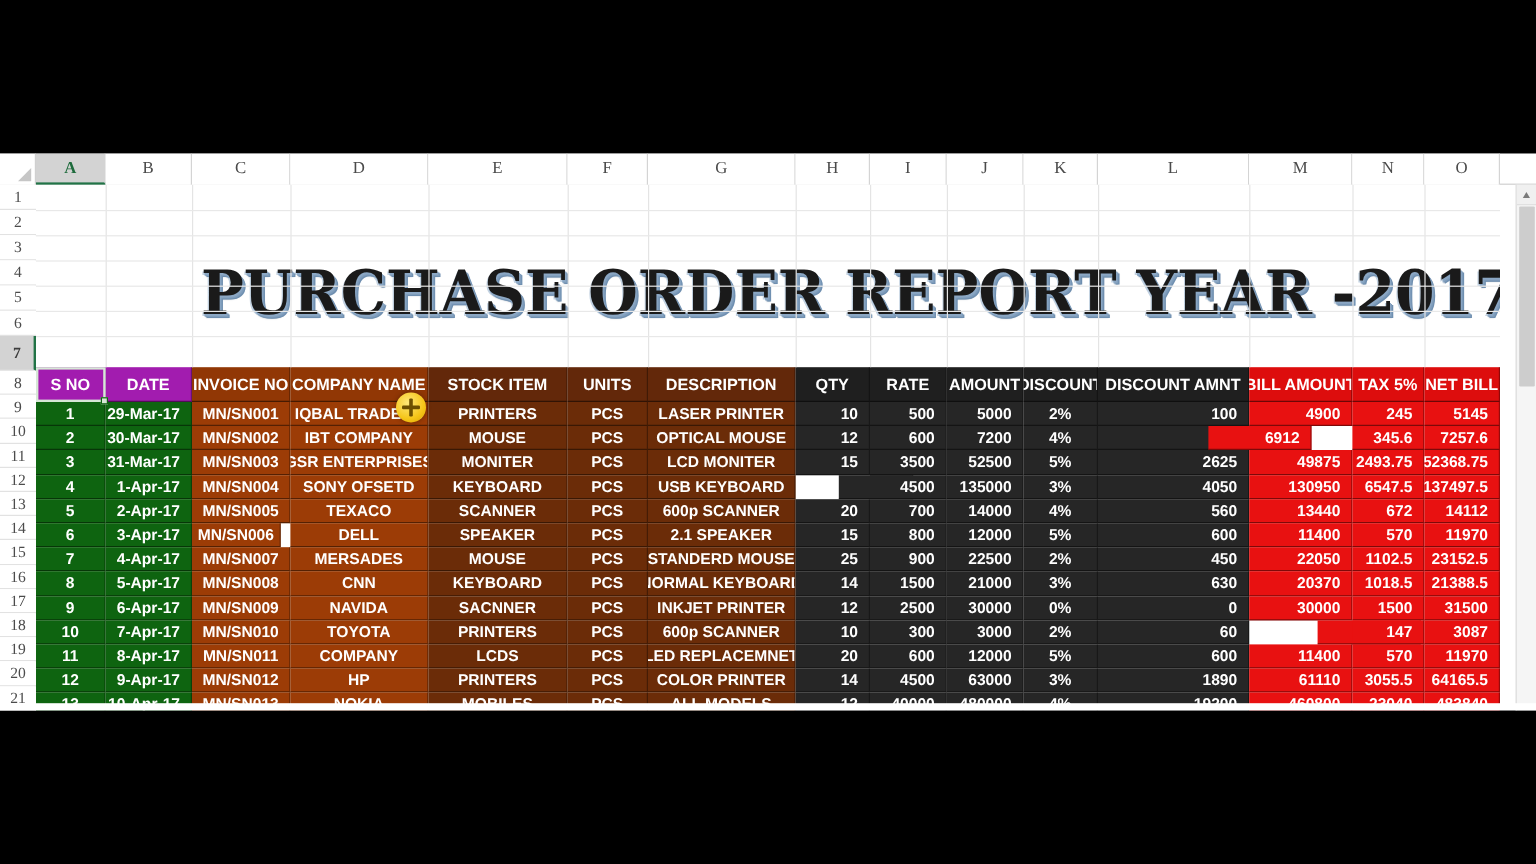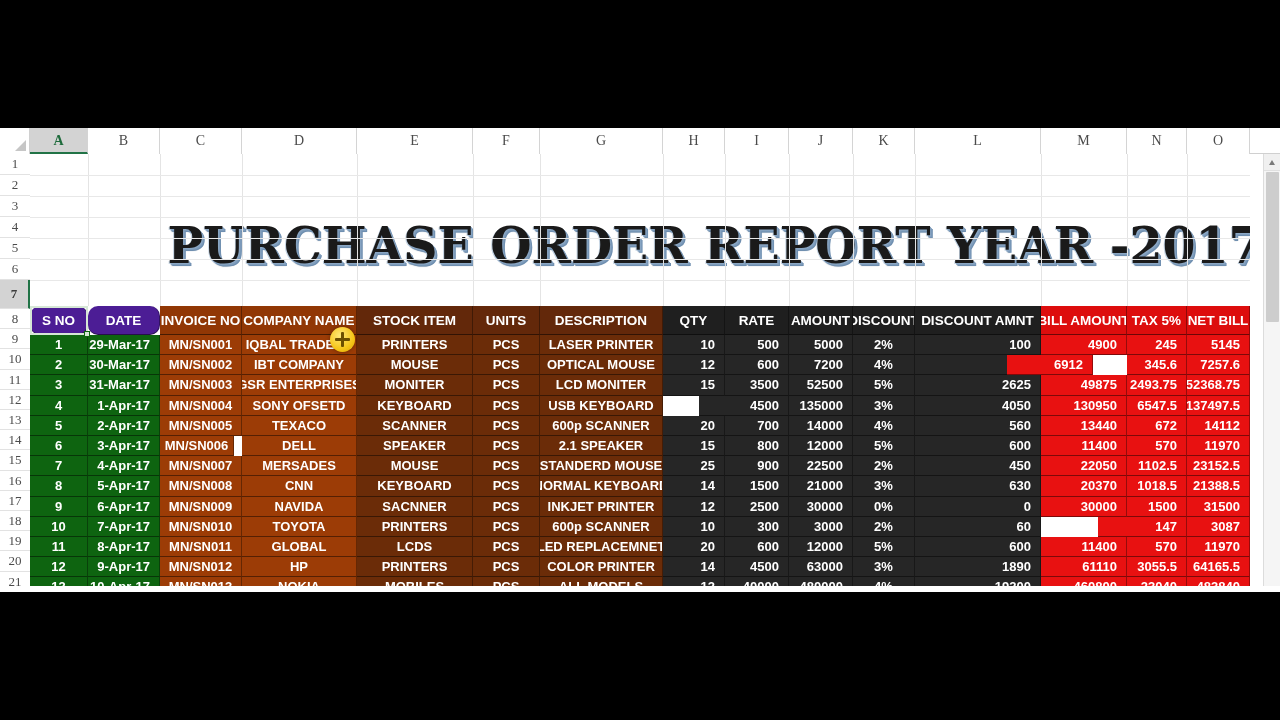--- a/index.html
+++ b/index.html
@@ -139,21 +139,21 @@
   }
   .hdr-row .cell {
     justify-content: center;
     font-size: 13.5px;
     border-bottom: 1px solid rgba(0,0,0,0.5);
   }
   .c-center { justify-content: center; }
   .c-right  { justify-content: flex-end; padding-right: 9px; }
   
   .p-green { background: #0e6410; }
-  .p-green-h { background: #4c1d95; border-radius: 10px; }
+  .p-green-h { background: #a21caf; }
   .p-brown { background: #9c3c06; }
   .p-brown-h { background: #913705; }
   .p-darkbrown { background: #6b2c08; }
   .p-darkbrown-h { background: #63280a; }
   .p-dark  { background: #262626; }
   .p-dark-h { background: #1f1f1f; }
   .p-red   { background: #e81111; }
   .p-red-h { background: #dd0d0d; }
   
   #selbox {
@@ -465,21 +465,21 @@
             <div class="cell p-dark c-center" style="left: 823px; width: 62px;">2%</div>
             <div class="cell p-dark c-right" style="left: 885px; width: 126px;">60</div>
             <div class="cell p-red c-right" style="left: 1068px; width: 86px; font-style: italic;">2940</div>
             <div class="cell p-red c-right" style="left: 1097px; width: 60px;">147</div>
             <div class="cell p-red c-right" style="left: 1157px; width: 63px;">3087</div>
           </div>
           <div class="trow" style="height: 20.2px;">
             <div class="cell p-green c-center" style="left: 0px; width: 58px;">11</div>
             <div class="cell p-green c-right" style="left: 58px; width: 72px;">8-Apr-17</div>
             <div class="cell p-brown c-center" style="left: 130px; width: 82px;">MN/SN011</div>
-            <div class="cell p-brown c-center" style="left: 212px; width: 115px;">GLOBAL</div>
+            <div class="cell p-brown c-center" style="left: 212px; width: 115px;">COMPANY</div>
             <div class="cell p-darkbrown c-center" style="left: 327px; width: 116px;">LCDS</div>
             <div class="cell p-darkbrown c-center" style="left: 443px; width: 67px;">PCS</div>
             <div class="cell p-darkbrown c-center" style="left: 510px; width: 123px;">LED REPLACEMNET</div>
             <div class="cell p-dark c-right" style="left: 633px; width: 62px;">20</div>
             <div class="cell p-dark c-right" style="left: 695px; width: 64px;">600</div>
             <div class="cell p-dark c-right" style="left: 759px; width: 64px;">12000</div>
             <div class="cell p-dark c-center" style="left: 823px; width: 62px;">5%</div>
             <div class="cell p-dark c-right" style="left: 885px; width: 126px;">600</div>
             <div class="cell p-red c-right" style="left: 1011px; width: 86px;">11400</div>
             <div class="cell p-red c-right" style="left: 1097px; width: 60px;">570</div>

